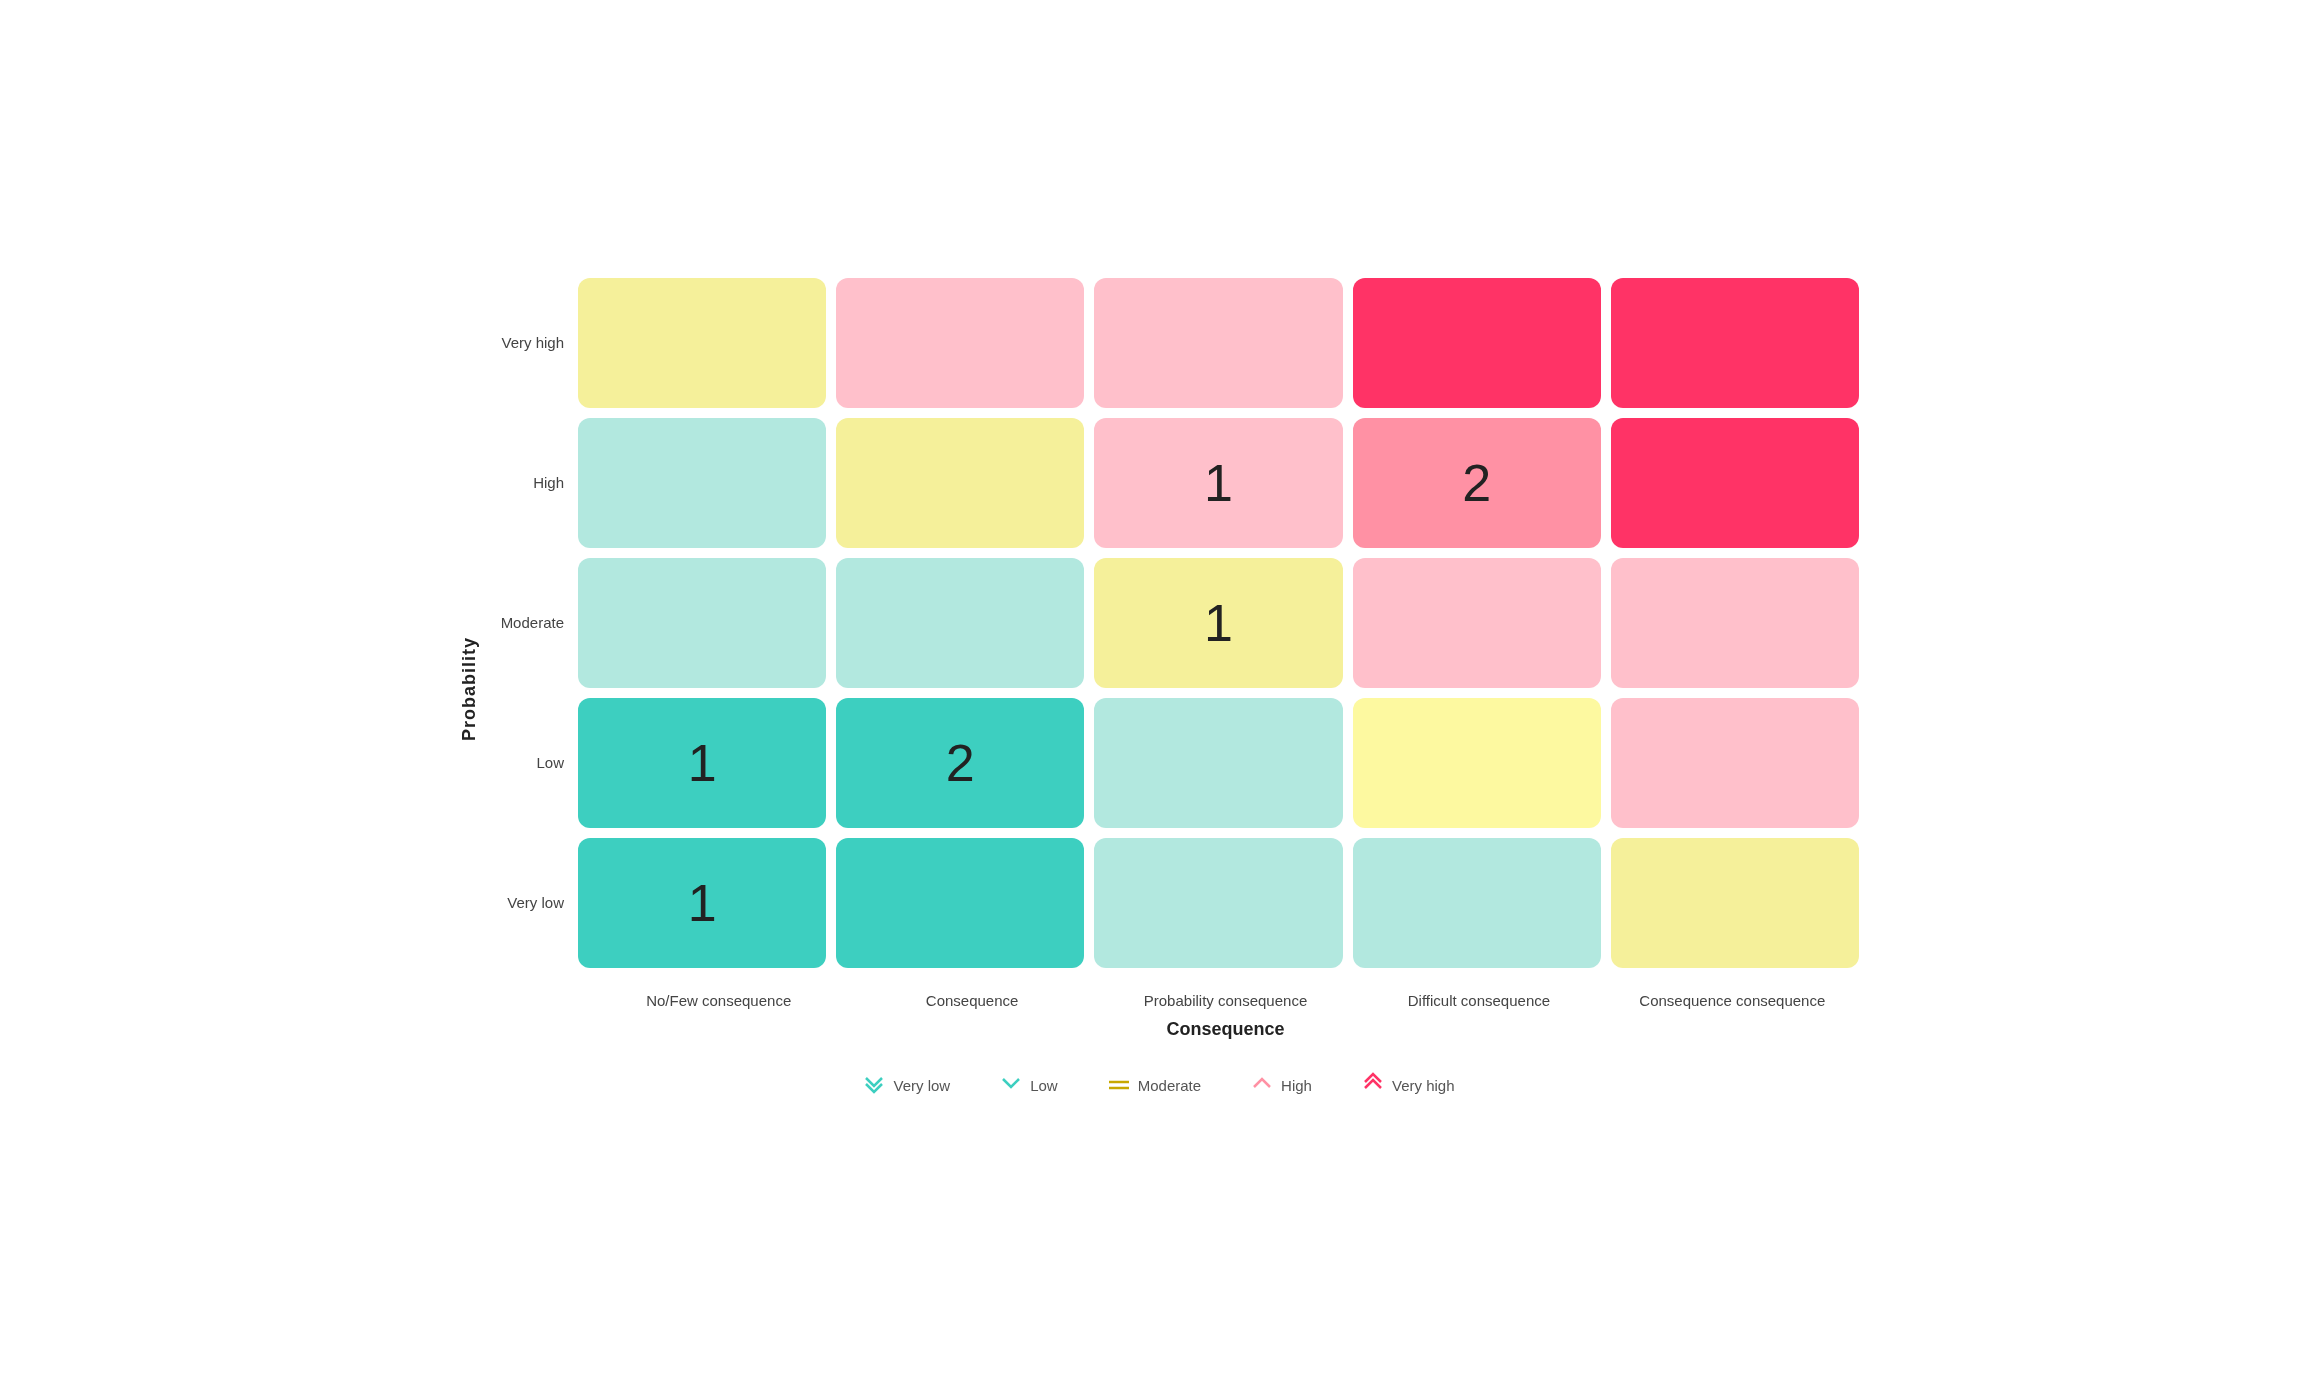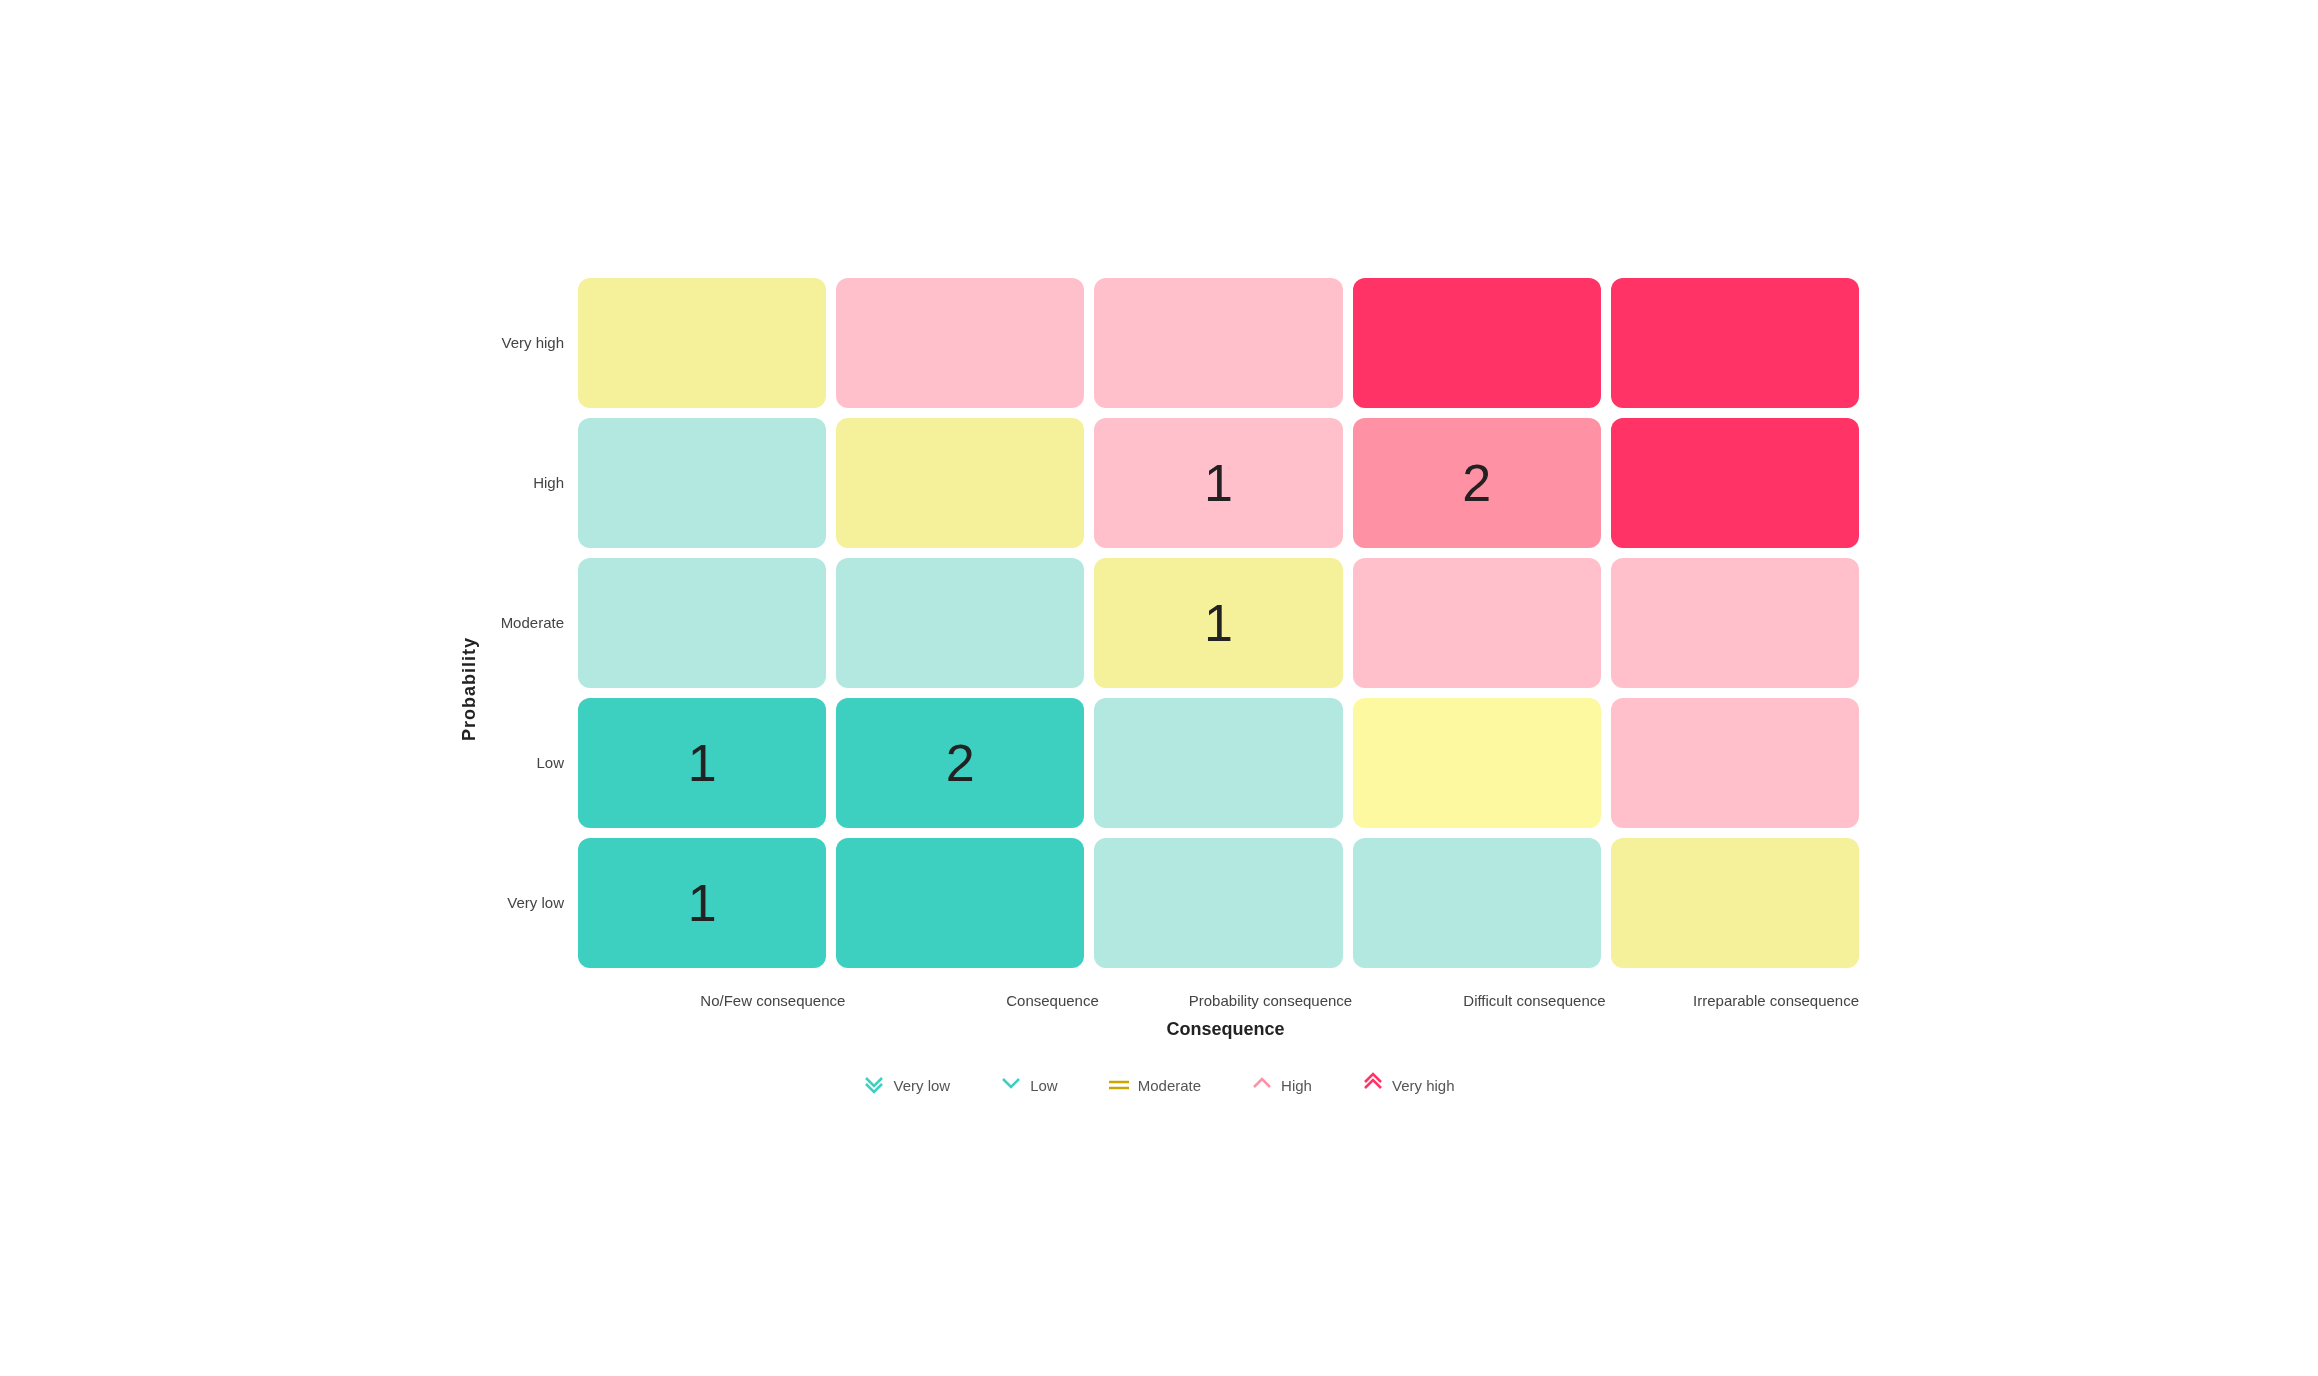--- a/index.html
+++ b/index.html
@@ -97,21 +97,21 @@
 
     .x-axis-row {
       display: flex;
       flex-direction: row;
       margin-top: 14px;
       padding-left: 104px;
     }
 
     .x-axis-row .x-label {
       flex: 1;
-      text-align: right;
+      text-align: center;
       font-size: 15px;
       color: #444;
     }
 
     .x-axis-title-row {
       width: 100%;
       text-align: center;
       margin-top: 10px;
       font-weight: bold;
       font-size: 18px;
@@ -211,21 +211,21 @@
               <div class="cell c-yellow-light"></div>
             </div>
           </div>
         </div>
 
       <div class="x-axis-row" id="x-axis-labels">
           <div class="x-label">No/Few consequence</div>
           <div class="x-label">Consequence</div>
           <div class="x-label">Probability consequence</div>
           <div class="x-label">Difficult consequence</div>
-          <div class="x-label">Irreparable consequence</div>
+          <div class="x-label">Consequence consequence</div>
         </div>
 
       <div class="x-axis-title-row">Consequence</div>
     </div>
   </div>
 
   <div class="legend-row" id="legend">
       <div class="legend-item">
         <span class="legend-icon very-low"><svg width="22" height="22" viewBox="0 0 22 22" fill="none">
             <polyline points="3,6 11,14 19,6" stroke="#3dcfc0" stroke-width="2.5" fill="none"></polyline>

